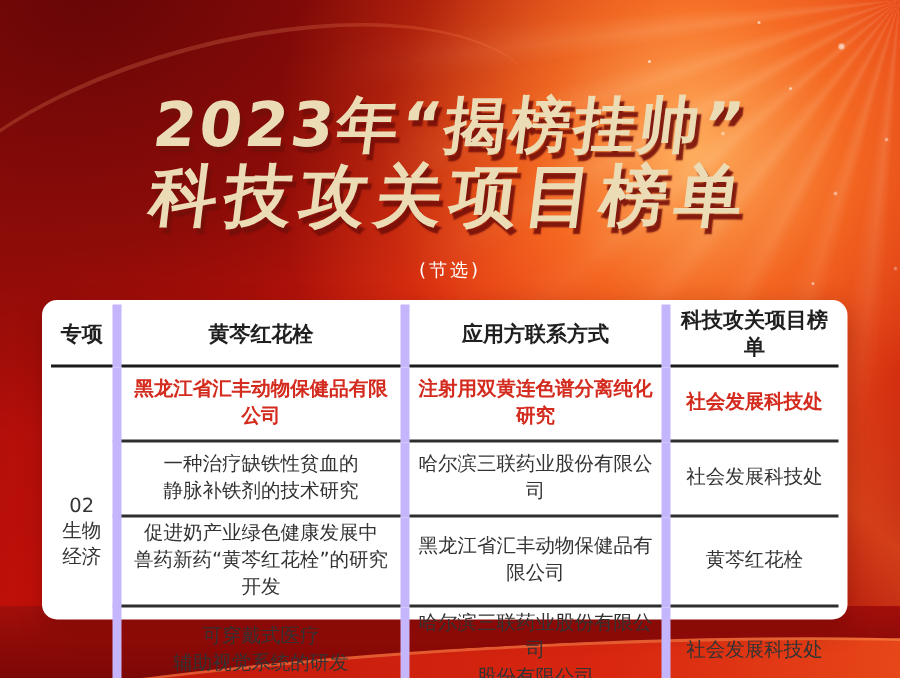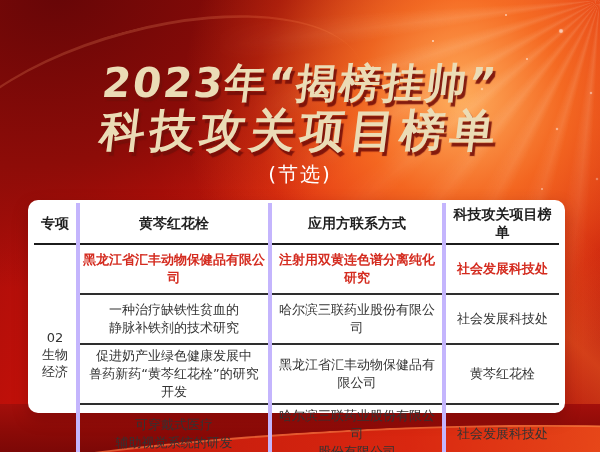--- a/index.html
+++ b/index.html
@@ -64,40 +64,40 @@
     transform: rotate(-3deg);
   }
   
   .title-block { position: absolute; left: 0; right: 0; top: 60px; text-align: center; z-index: 3; }
   .title-line {
     font-weight: 900; color: #ebdcb6; transform: skewX(-7deg);
     text-shadow: 3px 4px 1px rgba(118,14,9,.9);
   }
   .title-line1 { font-size: 41px; line-height: 46px; letter-spacing: 2px; }
   .title-line2 { font-size: 45px; line-height: 50px; letter-spacing: 5px; }
-  .subtitle { margin-top: 5px; font-size: 20px; letter-spacing: 2px; color: #ffffff; }
+  .subtitle { margin-top: 16px; font-size: 12px; letter-spacing: 2px; color: #ffffff; }
   
   .panel {
     position: absolute; left: 28px; top: 200px; width: 537px; height: 213px;
     background: #ffffff; border-radius: 10px; z-index: 4;
     box-shadow: 0 6px 16px rgba(80,0,0,.30);
     padding: 0; box-sizing: border-box;
   }
   table.list {
     position: absolute; left: 6px; top: 3px; width: 525px;
     border-collapse: collapse; table-layout: fixed;
   }
   .list col.c1 { width: 44px; } .list col.c2 { width: 192px; }
   .list col.c3 { width: 174px; } .list col.c4 { width: 115px; }
   .list th, .list td {
     text-align: center; vertical-align: middle; padding: 2px 3px;
     white-space: pre-line; font-size: 13px; color: #333333; line-height: 18px;
   }
   .list th { font-size: 14px; font-weight: bold; color: #1f1f1f; height: 30px; }
-  .list th:not(:last-child), .list td:not(:last-child) { border-right: 4px solid #c4b5fd; }
+  .list th:not(:last-child), .list td:not(:last-child) { border-right: 6px solid #c4b5fd; }
   .list th { border-bottom: 2px solid #1b1b1b; }
   .list td { border-bottom: 2px solid #2e2e2e; }
   .list tr.r1 td { height: 44px; } .list tr.r2 td { height: 44px; }
   .list tr.r3 td { height: 44px; } .list tr.r4 td { height: 34px; }
   .list tr.r4 td, .list td.cat { border-bottom: none; }
   .list .hl { color: #d42b1f; font-weight: bold; }
   .list td.cat { line-height: 17px; }
 </style>
 </head>
 <body>

